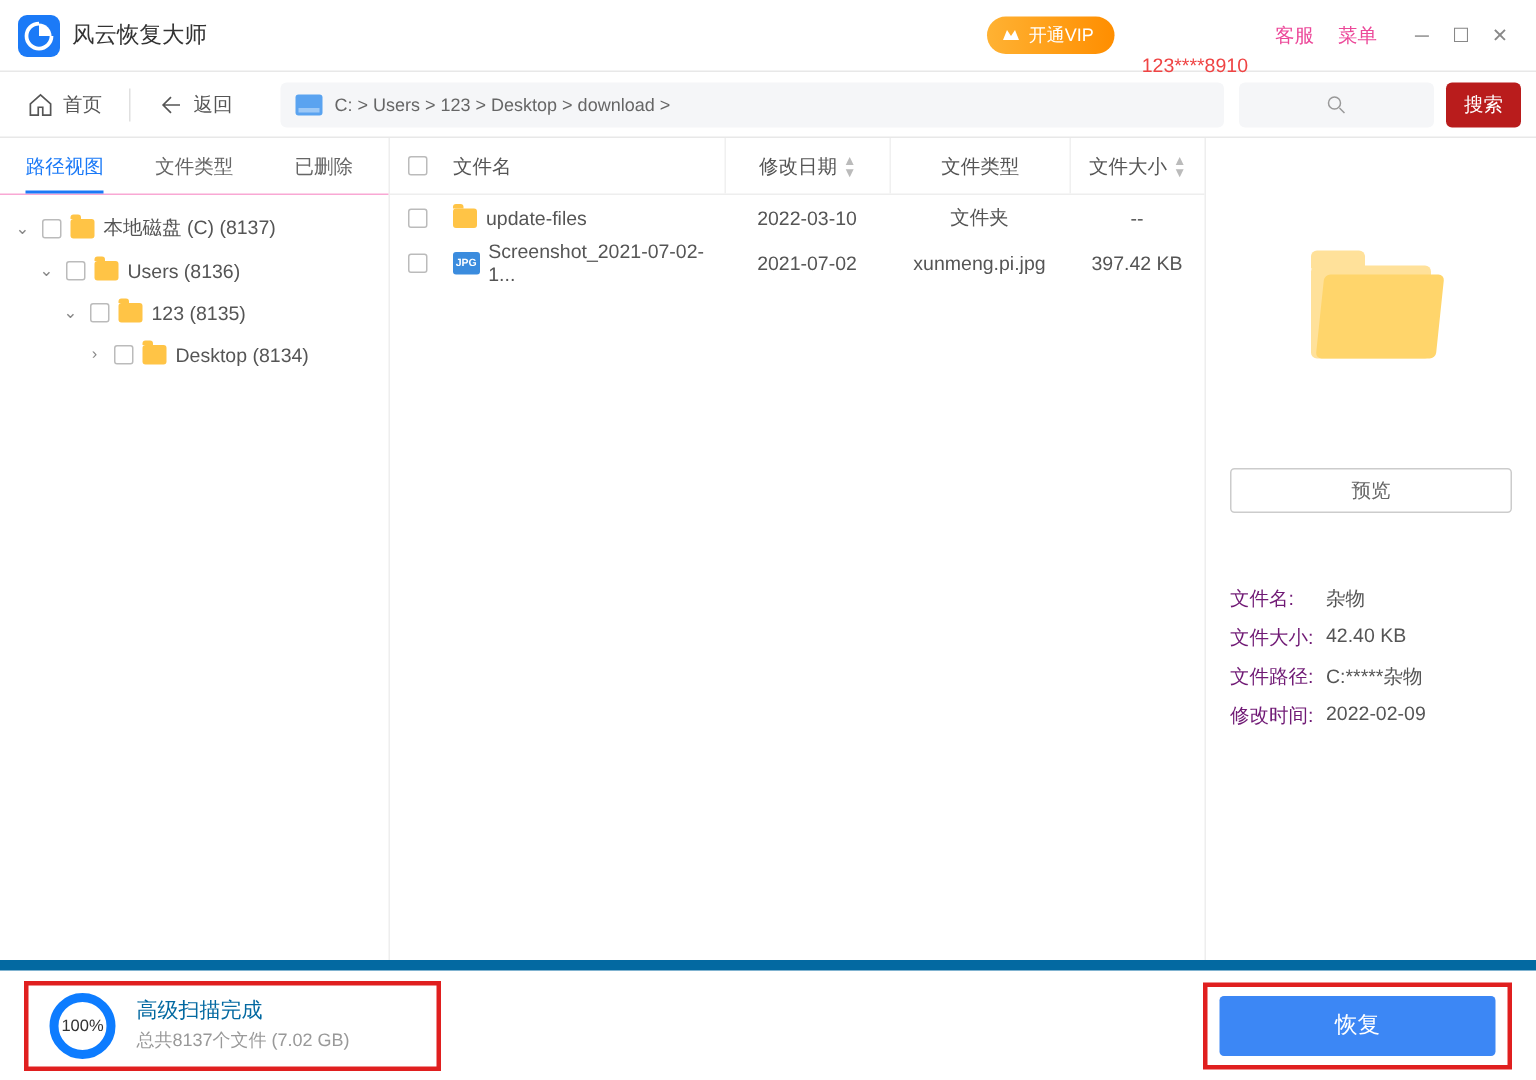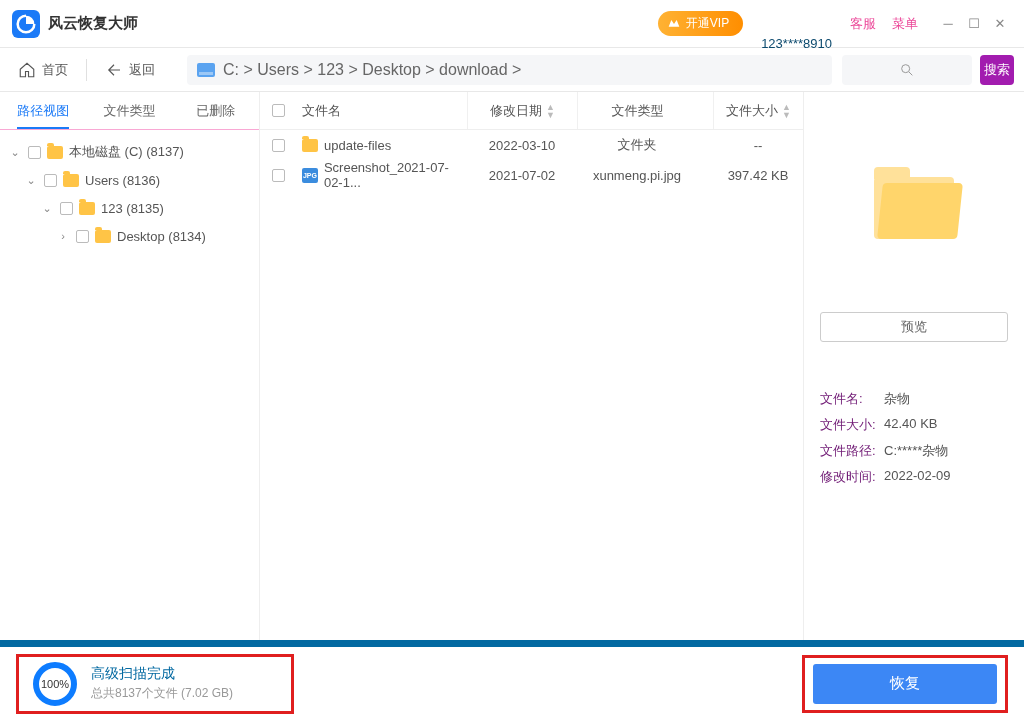--- a/index.html
+++ b/index.html
@@ -2,39 +2,39 @@
 <html><head>
 <meta charset="utf-8">
 <style>
 * { box-sizing: border-box; margin: 0; padding: 0; font-family: "Microsoft YaHei", sans-serif; }
 body { width: 1024px; height: 720px; background: #fff; overflow: hidden; font-size: 13px; color: #333; }
 
 
 .titlebar { height: 48px; display: flex; align-items: center; padding: 0 12px; border-bottom: 1px solid #e8e8e8; }
 .logo { width: 28px; height: 28px; background: #1b7af7; border-radius: 6px; display: flex; align-items: center; justify-content: center; margin-right: 8px; }
 .logo svg { width: 20px; height: 20px; }
-.app-title { font-weight: bold; font-size: 15px; }
+.app-title { font-weight: normal; font-size: 15px; }
 .titlebar-spacer { flex: 1; }
 .vip-btn { background: linear-gradient(90deg,#ffb233,#ff8e00); color: #fff; border-radius: 14px; padding: 4px 14px 4px 8px; display: flex; align-items: center; font-size: 12px; margin-right: 18px; cursor: pointer; }
 .vip-btn svg { width: 16px; height: 16px; margin-right: 4px; }
-.user-id { color: #0c4a6e; margin-right: 18px; margin-top: 39px; }
+.user-id { color: #ef4444; margin-right: 18px; margin-top: 39px; }
 .tb-link { color: #ec4899; margin-right: 16px; cursor: pointer; }
 .win-btn { width: 24px; height: 24px; display: flex; align-items: center; justify-content: center; color: #888; cursor: pointer; margin-left: 2px; }
 
 
 .toolbar { height: 44px; display: flex; align-items: center; border-bottom: 1px solid #e8e8e8; }
 .tool-btn { display: flex; align-items: center; padding: 0 18px; height: 100%; color: #555; cursor: pointer; }
 .tool-btn svg { width: 18px; height: 18px; margin-right: 6px; stroke: #555; fill: none; stroke-width: 1.5; }
 .vsep { width: 1px; height: 22px; background: #e0e0e0; }
-.breadcrumb { flex: 1; height: 30px; margin: 0 10px 0 14px; background: #f5f6f8; border-radius: 4px; display: flex; align-items: center; padding: 0 10px; color: #666; font-size: 16px; }
+.breadcrumb { flex: 1; height: 30px; margin: 0 10px 0 14px; background: #f5f6f8; border-radius: 4px; display: flex; align-items: center; padding: 0 10px; color: #666; font-size: 12px; }
 .bc-disk { width: 18px; height: 14px; background: #5aa3f0; border-radius: 2px; margin-right: 8px; position: relative; }
 .bc-disk::after { content:""; position:absolute; bottom:2px; left:2px; right:2px; height:3px; background:#fff; opacity:.4; }
 .search-box { width: 130px; height: 30px; background: #f5f6f8; border-radius: 4px; display: flex; align-items: center; justify-content: center; margin-right: 8px; }
 .search-box svg { width:16px; height:16px; stroke:#999; fill:none; stroke-width:1.5; }
-.search-btn { width: 34px; height: 30px; background: #a21caf; color:#fff; border-radius:4px; display:flex; align-items:center; justify-content:center; margin-right:10px; cursor:pointer; font-size:13px; }
+.search-btn { width: 50px; height: 30px; background: #b91c1c; color:#fff; border-radius:4px; display:flex; align-items:center; justify-content:center; margin-right:10px; cursor:pointer; font-size:13px; }
 
 
 .main { display: flex; height: 548px; }
 
 
 .left { width: 260px; border-right: 1px solid #eee; display:flex; flex-direction:column; }
 .tabs { display: flex; border-bottom: 1px solid #f9a8d4; height: 38px; }
 .tab { flex:1; display:flex; align-items:center; justify-content:center; color:#666; cursor:pointer; font-size:13px; position:relative; }
 .tab.active { color:#1b7af7; }
 .tab.active::after { content:""; position:absolute; bottom:0; left:20%; right:20%; height:2px; background:#1b7af7; }
@@ -47,21 +47,21 @@
 .tree-label { white-space:nowrap; }
 
 
 .center { flex:1; border-right:1px solid #eee; display:flex; flex-direction:column; }
 .list-header { display:flex; height:38px; align-items:center; border-bottom:1px solid #eee; color:#555; font-size:13px; }
 .hcb { width:36px; display:flex; justify-content:center; }
 .hcb .tree-cb { margin:0; }
 .col-name { flex:1; padding-left:6px; }
 .col-date { width:110px; text-align:right; position:relative; border-left:1px solid #f0f0f0; display:flex; align-items:center; justify-content:center; height:100%; }
 .col-type { width:120px; text-align:center; border-left:1px solid #f0f0f0; display:flex; align-items:center; justify-content:center; height:100%; }
-.col-size { width:90px; text-align:center; border-left:1px solid #f0f0f0; display:flex; align-items:center; justify-content:center; height:100%;margin-left:16px; }
+.col-size { width:90px; text-align:center; border-left:1px solid #f0f0f0; display:flex; align-items:center; justify-content:center; height:100%; }
 .sort-arrows { margin-left:4px; font-size:9px; color:#bbb; line-height:8px; }
 .row { display:flex; height:30px; align-items:center; color:#555; }
 .row .col-date,.row .col-type,.row .col-size { border:none; }
 .jpg-icon { width:18px; height:15px; background:#3b8cde; border-radius:2px; margin-right:6px; display:flex; align-items:center; justify-content:center; color:#fff; font-size:7px; font-weight:bold; }
 
 
 .right { width:220px; padding:16px; display:flex; flex-direction:column; }
 .preview-img { height:200px; display:flex; align-items:center; justify-content:center; }
 .big-folder { width:80px; height:62px; background:#ffe19a; border-radius:4px; position:relative; }
 .big-folder::before { content:""; position:absolute; top:-10px; left:0; width:36px; height:12px; background:#ffe19a; border-radius:4px 4px 0 0; }

